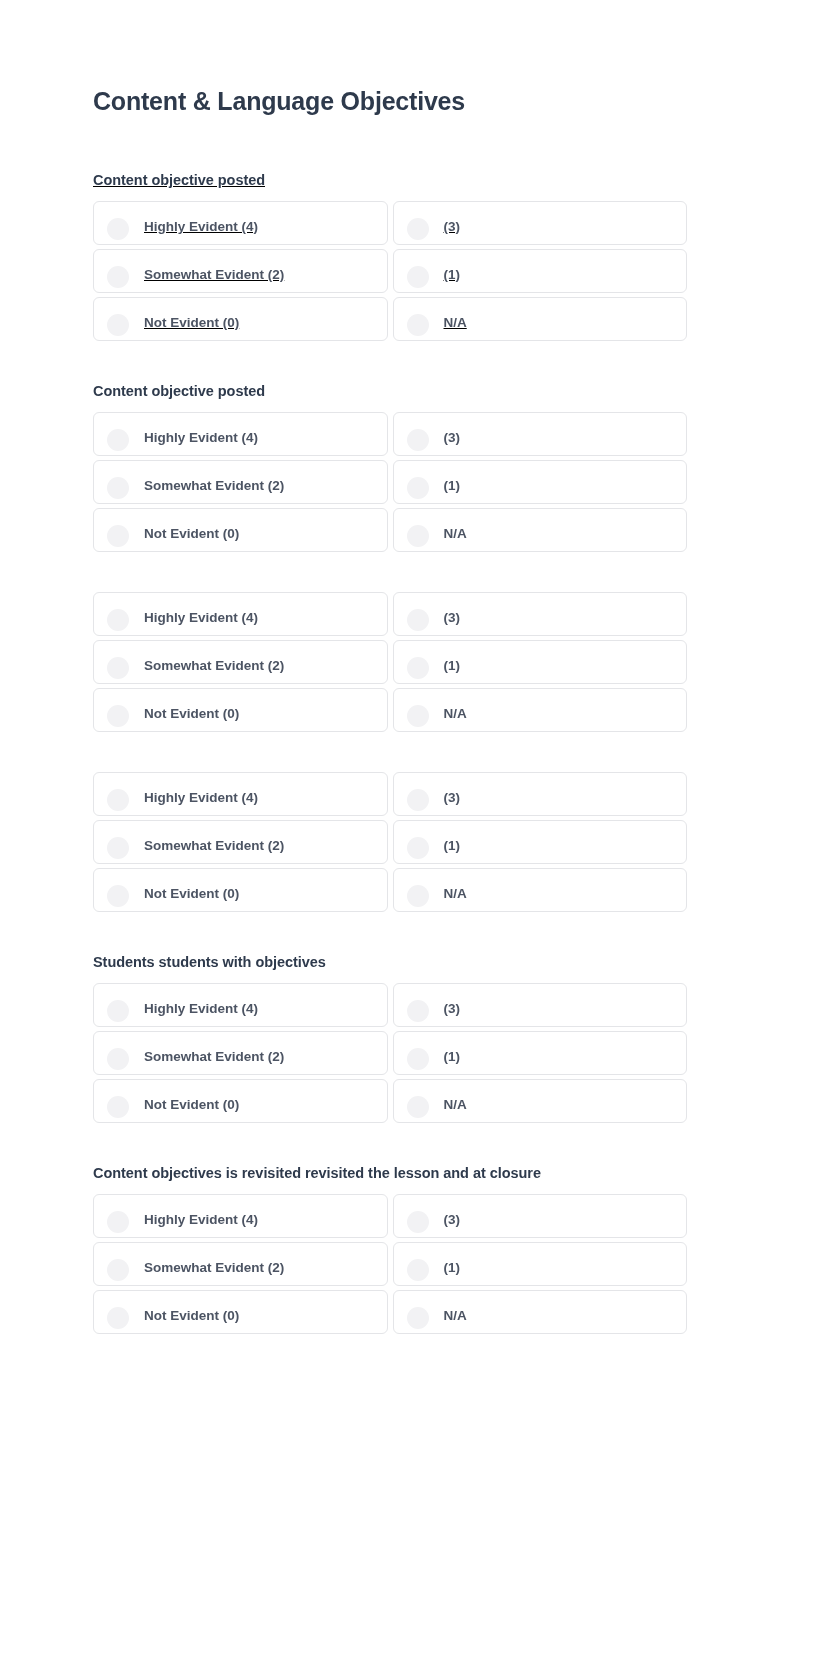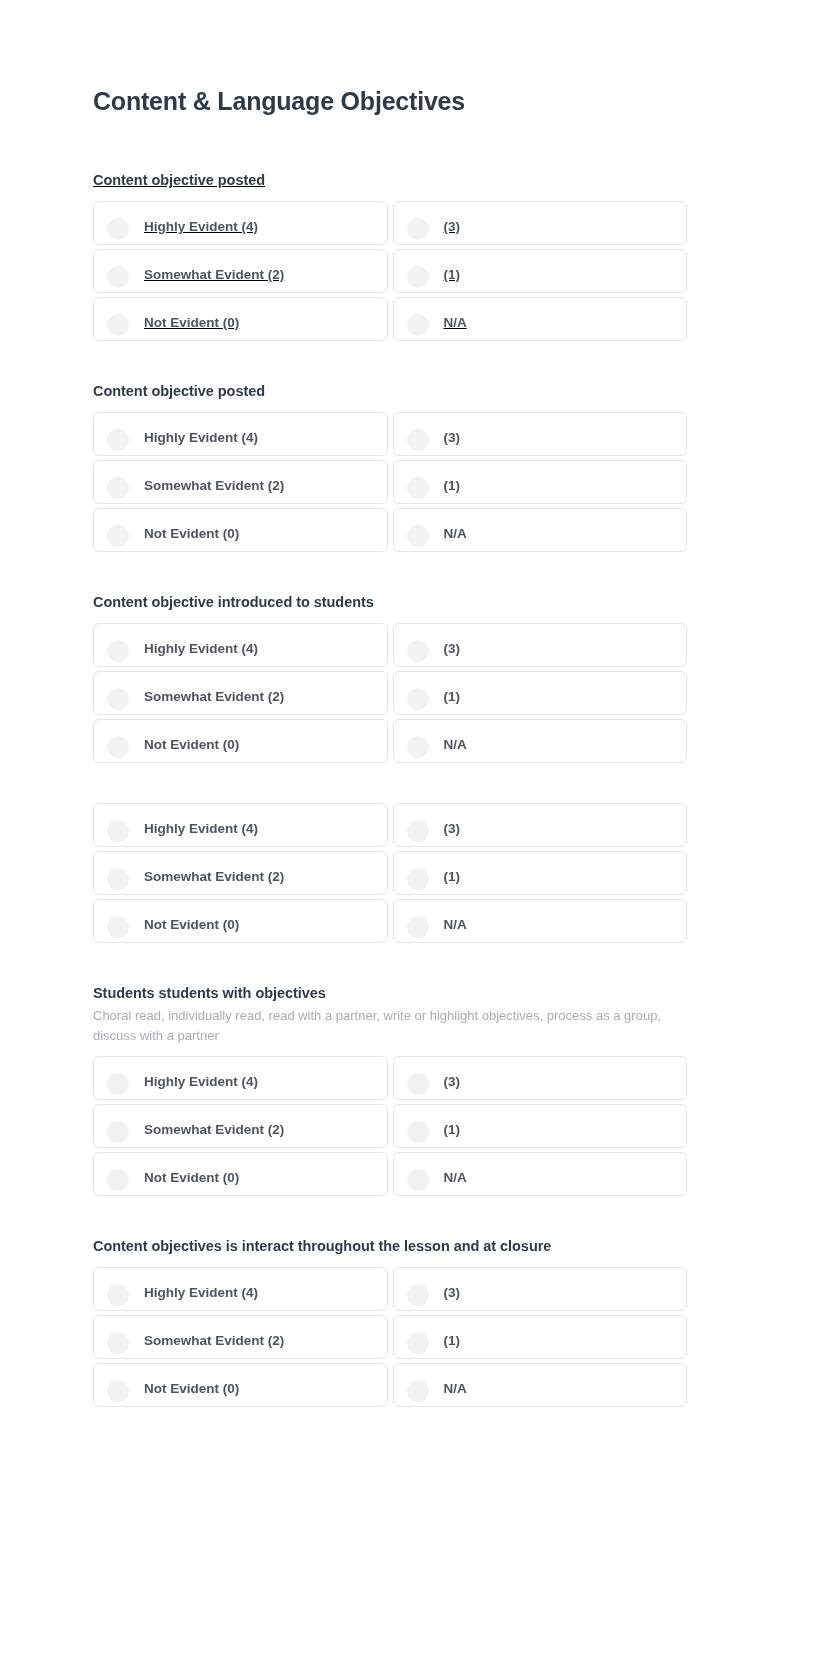--- a/index.html
+++ b/index.html
@@ -154,21 +154,20 @@
               <span class="option-radio"></span>
               <span class="option-label">Not Evident (0)</span>
             </div>
             <div class="option-card">
               <span class="option-radio"></span>
               <span class="option-label">N/A</span>
             </div>
           </div>
         </div>
         <div class="section">
-          <div class="section-title">Content objective introduced to students</div>
           <div class="options-grid">
             <div class="option-card">
               <span class="option-radio"></span>
               <span class="option-label">Highly Evident (4)</span>
             </div>
             <div class="option-card">
               <span class="option-radio"></span>
               <span class="option-label">(3)</span>
             </div>
             <div class="option-card">
@@ -212,50 +211,49 @@
               <span class="option-label">Not Evident (0)</span>
             </div>
             <div class="option-card">
               <span class="option-radio"></span>
               <span class="option-label">N/A</span>
             </div>
           </div>
         </div>
         <div class="section">
           <div class="section-title">Students students with objectives</div>
-          <div class="section-subtitle">Choral read, individually read, read with a partner, write or highlight objectives, process as a group, discuss with a partner</div>
-          <div class="options-grid">
-            <div class="option-card">
-              <span class="option-radio"></span>
-              <span class="option-label">Highly Evident (4)</span>
-            </div>
-            <div class="option-card">
-              <span class="option-radio"></span>
-              <span class="option-label">(3)</span>
-            </div>
-            <div class="option-card">
-              <span class="option-radio"></span>
-              <span class="option-label">Somewhat Evident (2)</span>
-            </div>
-            <div class="option-card">
-              <span class="option-radio"></span>
-              <span class="option-label">(1)</span>
-            </div>
-            <div class="option-card">
-              <span class="option-radio"></span>
-              <span class="option-label">Not Evident (0)</span>
-            </div>
-            <div class="option-card">
-              <span class="option-radio"></span>
-              <span class="option-label">N/A</span>
-            </div>
-          </div>
-        </div>
-        <div class="section">
-          <div class="section-title">Content objectives is interact throughout the lesson and at closure</div>
+          <div class="options-grid">
+            <div class="option-card">
+              <span class="option-radio"></span>
+              <span class="option-label">Highly Evident (4)</span>
+            </div>
+            <div class="option-card">
+              <span class="option-radio"></span>
+              <span class="option-label">(3)</span>
+            </div>
+            <div class="option-card">
+              <span class="option-radio"></span>
+              <span class="option-label">Somewhat Evident (2)</span>
+            </div>
+            <div class="option-card">
+              <span class="option-radio"></span>
+              <span class="option-label">(1)</span>
+            </div>
+            <div class="option-card">
+              <span class="option-radio"></span>
+              <span class="option-label">Not Evident (0)</span>
+            </div>
+            <div class="option-card">
+              <span class="option-radio"></span>
+              <span class="option-label">N/A</span>
+            </div>
+          </div>
+        </div>
+        <div class="section">
+          <div class="section-title">Content objectives is revisited revisited the lesson and at closure</div>
           <div class="options-grid">
             <div class="option-card">
               <span class="option-radio"></span>
               <span class="option-label">Highly Evident (4)</span>
             </div>
             <div class="option-card">
               <span class="option-radio"></span>
               <span class="option-label">(3)</span>
             </div>
             <div class="option-card">

